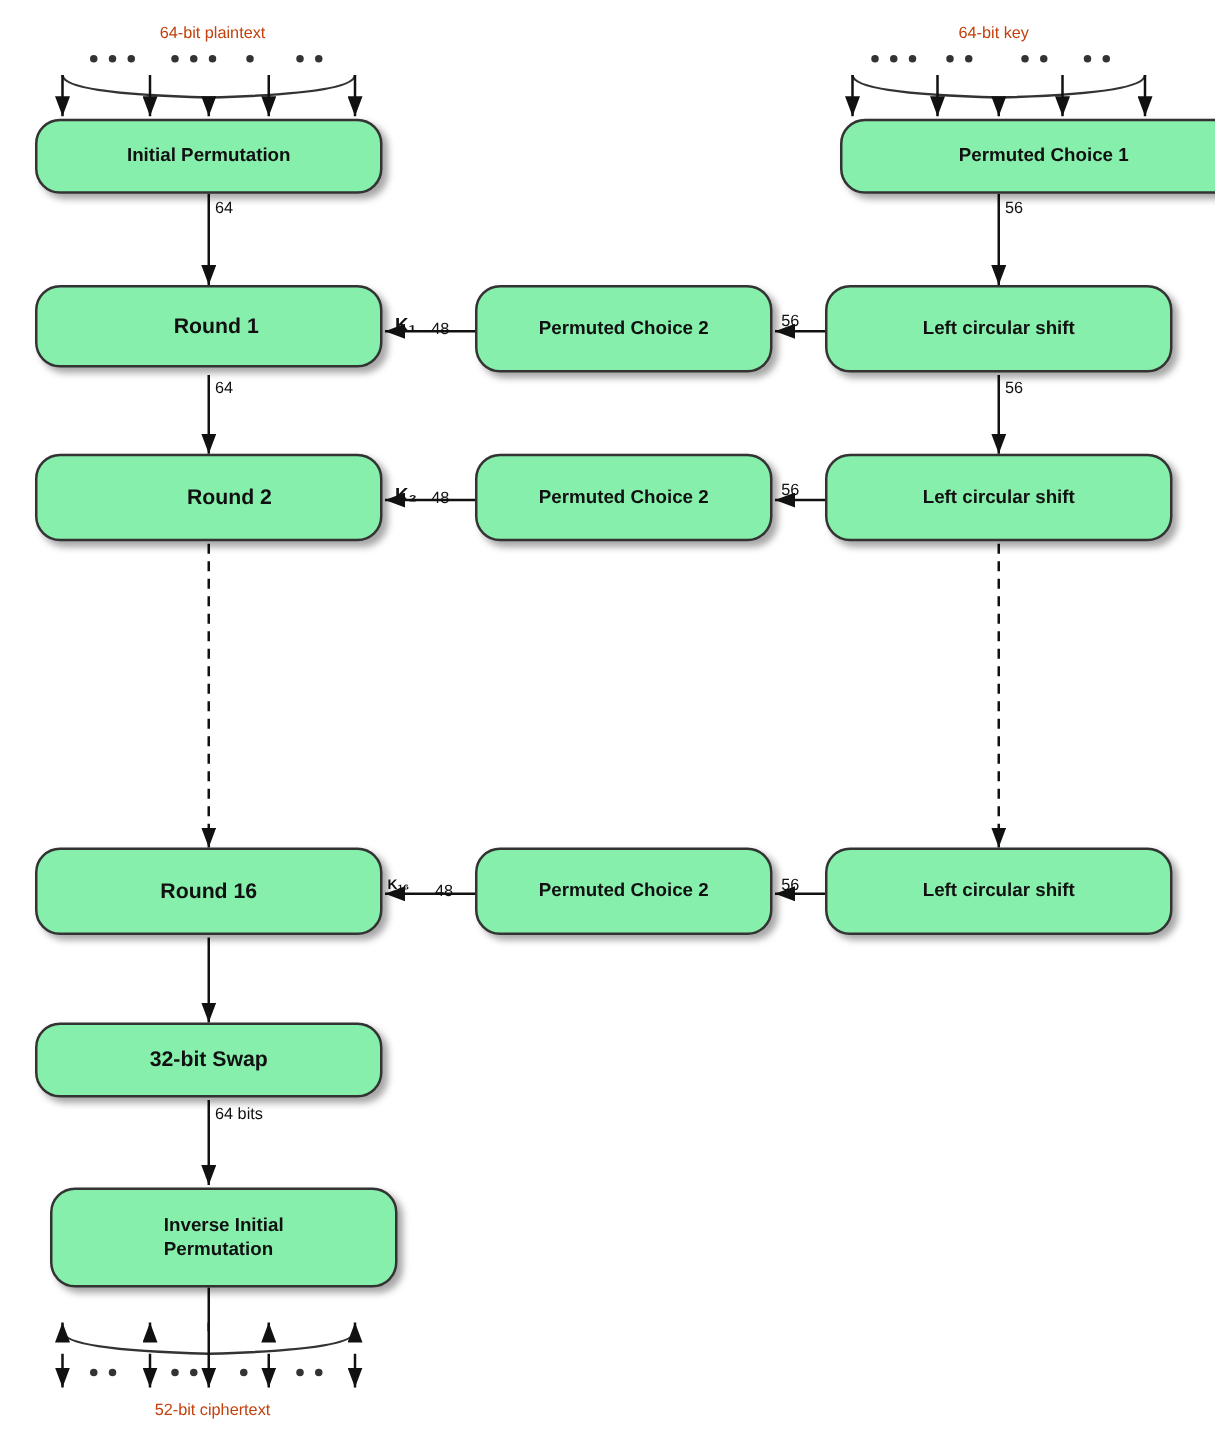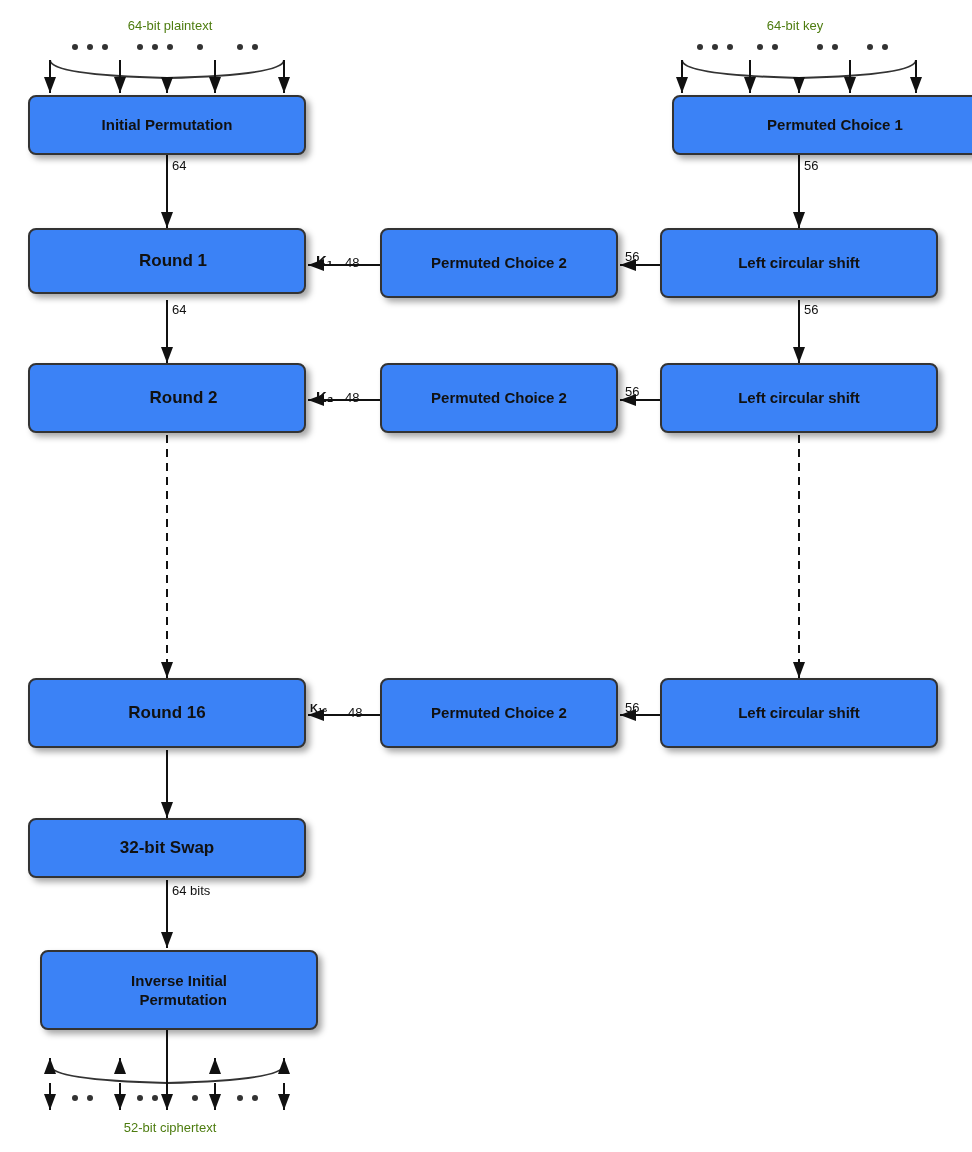--- a/index.html
+++ b/index.html
@@ -11,27 +11,27 @@
       position: relative;
       overflow: hidden;
     }
     .diagram-container {
       position: relative;
       width: 972px;
       height: 1152px;
     }
     .box {
       position: absolute;
-      background: #3b82f6;
+      background: #86efac;
       border: 2px solid #333;
-      border-radius: 8px;
+      border-radius: 20px;
       display: flex;
       align-items: center;
       justify-content: center;
-      text-align: right;
+      text-align: left;
       box-shadow: 4px 4px 6px rgba(0,0,0,0.35);
       padding: 6px 10px;
     }
     .box-label {
       font-weight: bold;
       font-size: 15px;
       color: #111;
       line-height: 1.3;
     }
     .box-label.large {
@@ -40,21 +40,21 @@
     .annotation {
       position: absolute;
       font-size: 13px;
       color: #111;
       font-family: Arial, sans-serif;
       text-align: center;
     }
     .brace-label {
       position: absolute;
       font-size: 13px;
-      color: #4d7c0f;
+      color: #c2410c;
       text-align: center;
     }
     svg.arrows {
       position: absolute;
       top: 0; left: 0;
       width: 972px;
       height: 1152px;
       pointer-events: none;
     }
   </style>

